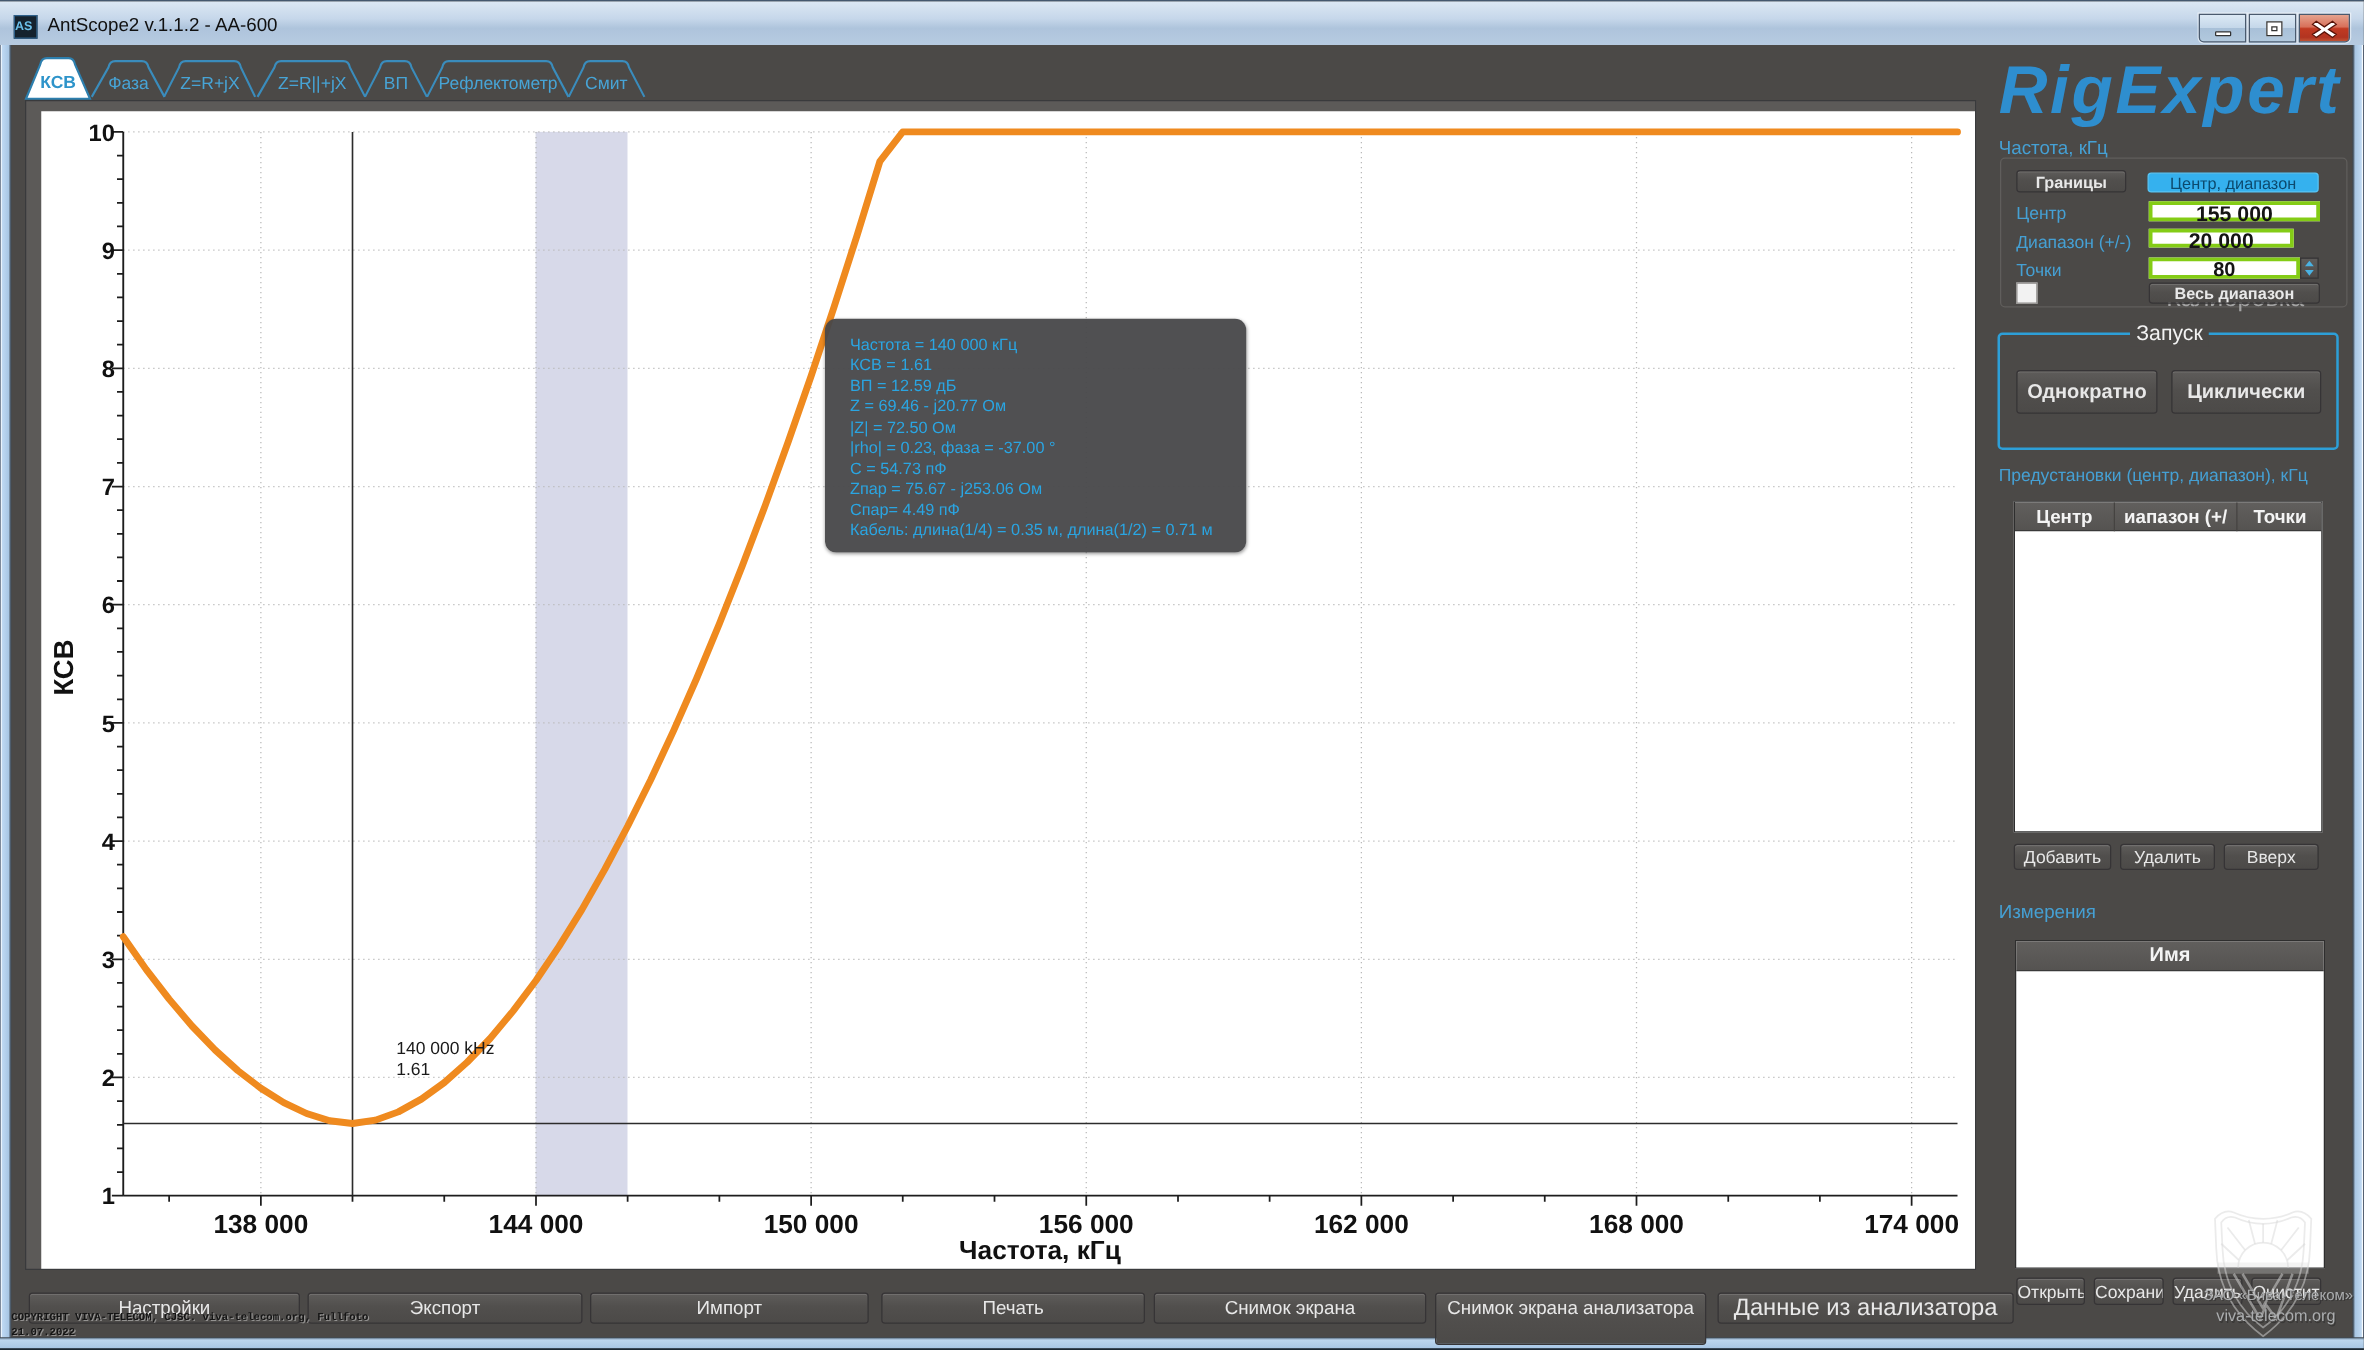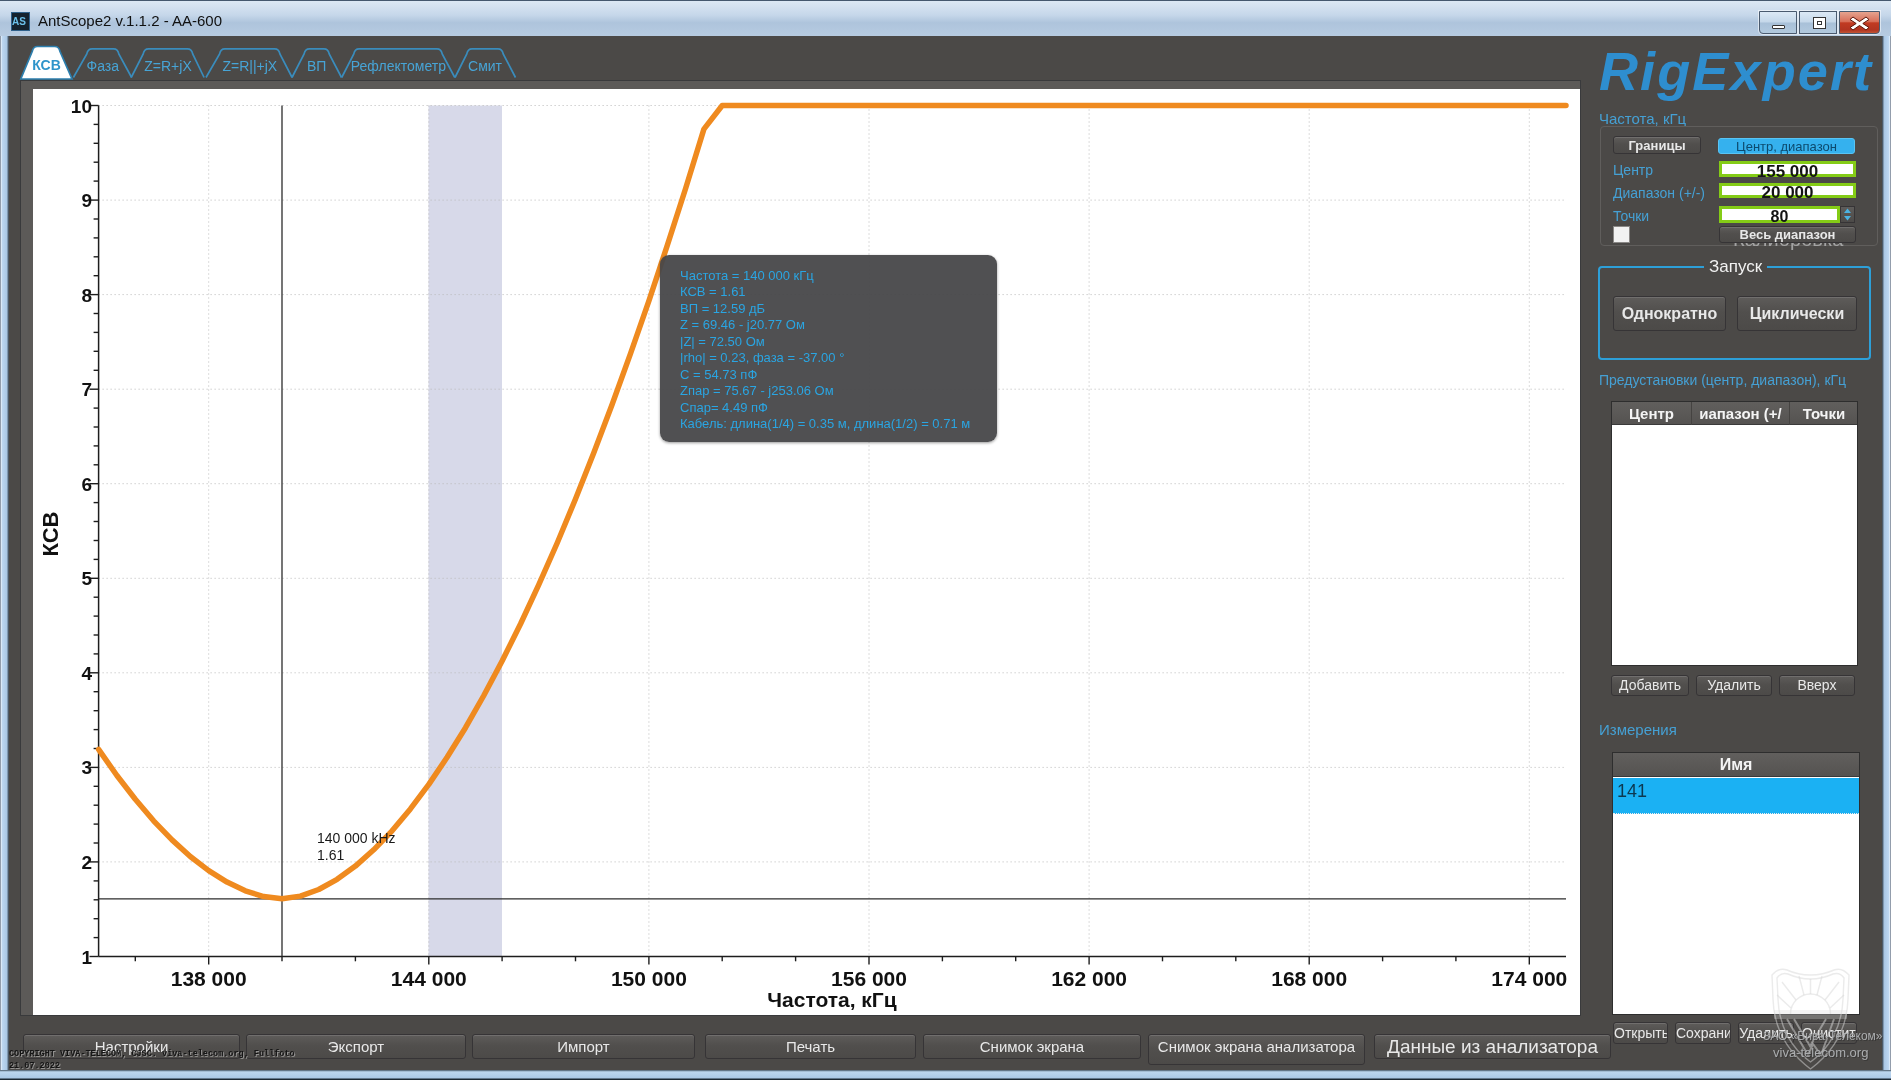--- a/index.html
+++ b/index.html
@@ -191,21 +191,21 @@
 <text x="2" y="50" font-size="54" font-style="italic" font-weight="bold" fill="#2e8ecf" textLength="272">RigExpert</text>
 </svg>
 <div class="abs rlab" style="left:1599px;top:110px;font-size:15px;font-weight:400">Частота, кГц</div>
 
 <div class="abs gb1"></div>
 <div class="btn" style="left:1613px;top:136px;width:88px;height:18px;font-size:13px;line-height:17px;font-weight:600">Границы</div>
 <div class="abs" style="left:1718px;top:138px;width:137px;height:16px;background:#35b1ee;border:1px solid #58c4f4;border-radius:3px;color:#0c4a6e;font-size:13px;text-align:center;line-height:15px">Центр, диапазон</div>
 <div class="abs rlab" style="left:1613px;top:162px;font-size:14px;font-weight:400">Центр</div>
 <div class="inp" style="left:1719px;top:161px;width:137px;height:16px;font-size:17px;line-height:15px">155 000</div>
 <div class="abs rlab" style="left:1613px;top:185px;font-size:14px;font-weight:400">Диапазон (+/-)</div>
-<div class="inp" style="left:1719px;top:183px;width:137px;height:15px;font-size:17px;line-height:14px">20 000</div>
+<div class="inp" style="left:1719px;top:183px;width:116px;height:15px;font-size:17px;line-height:14px">20 000</div>
 <div class="abs rlab" style="left:1613px;top:208px;font-size:14px;font-weight:400">Точки</div>
 <div class="inp" style="left:1719px;top:206px;width:121px;height:17px;font-size:16px;line-height:16px">80</div>
 <div class="abs" style="left:1840px;top:206px;width:15px;height:17px;background:linear-gradient(#5e5c5a,#4c4a48);border:1px solid #363436">
 <svg width="13" height="15">
       <path d="M6.5,1.5 L10,6 L3,6 Z" fill="#4ab2e2"></path>
       <path d="M6.5,13.5 L10,9 L3,9 Z" fill="#4ab2e2"></path>
     </svg></div>
 <div class="abs" style="left:1613px;top:226px;width:17px;height:17px;background:#f2f2f2;border:1px solid #8a8886"></div>
 <div class="abs" style="left:1733px;top:228px;font-size:20px;color:#a3a3a3">Калибровка</div>
 <div class="btn" style="left:1719px;top:226px;width:137px;height:17px;font-size:13px;line-height:15px;font-weight:700">Весь диапазон</div>
@@ -223,33 +223,32 @@
 <span style="position:absolute;left:179px;width:66px;text-align:center;line-height:23px">Точки</span>
 </div>
   </div>
 <div class="btn" style="left:1611px;top:675px;width:78px;height:21px;font-size:14px;line-height:19px">Добавить</div>
 <div class="btn" style="left:1696px;top:675px;width:76px;height:21px;font-size:14px;line-height:19px">Удалить</div>
 <div class="btn" style="left:1779px;top:675px;width:76px;height:21px;font-size:14px;line-height:19px">Вверх</div>
 <div class="abs rlab" style="left:1599px;top:721px;font-size:15px;font-weight:400">Измерения</div>
 
 <div class="abs" style="left:1612px;top:752px;width:248px;height:263px;border:1px solid #2e2e2e;background:#fff">
 <div style="position:absolute;left:0;top:0;width:246px;height:24px;background:linear-gradient(#615f5d,#555351);border-bottom:1px solid #3a3a3a;color:#f4f4f4;font-size:16px;font-weight:600;text-align:center;line-height:24px">Имя</div>
-<div style="position:absolute;left:0;top:25px;width:246px;height:36px;background:#1bb1f3;border-bottom:1px dotted #eee;color:#0c3850;font-size:18px;line-height:26px;padding-left:4px">141</div>
 </div>
 <div class="btn" style="left:1613px;top:1022px;width:55px;height:22px;font-size:14px;line-height:20px;overflow:hidden;white-space:nowrap">Открыть</div>
 <div class="btn" style="left:1675px;top:1022px;width:56px;height:22px;font-size:14px;line-height:20px;overflow:hidden;white-space:nowrap">Сохранить</div>
 <div class="btn" style="left:1738px;top:1022px;width:56px;height:22px;font-size:14px;line-height:20px;overflow:hidden;white-space:nowrap">Удалить</div>
 <div class="btn" style="left:1801px;top:1022px;width:56px;height:22px;font-size:14px;line-height:20px;overflow:hidden;white-space:nowrap">Очистить</div>
 
 <div class="btn" style="left:23px;top:1034px;width:217px;height:25px;font-size:15px;line-height:23px">Настройки</div>
 <div class="btn" style="left:246px;top:1034px;width:220px;height:25px;font-size:15px;line-height:23px">Экспорт</div>
 <div class="btn" style="left:472px;top:1034px;width:223px;height:25px;font-size:15px;line-height:23px">Импорт</div>
 <div class="btn" style="left:705px;top:1034px;width:211px;height:25px;font-size:15px;line-height:23px">Печать</div>
 <div class="btn" style="left:923px;top:1034px;width:218px;height:25px;font-size:15px;line-height:23px">Снимок экрана</div>
-<div class="btn" style="left:1148px;top:1034px;width:217px;height:31px;font-size:15px;line-height:23px">Снимок экрана анализатора</div>
+<div class="btn" style="left:1148px;top:1034px;width:217px;height:42px;font-size:15px;line-height:23px">Снимок экрана анализатора</div>
 <div class="btn" style="left:1374px;top:1034px;width:237px;height:25px;font-size:19px;line-height:23px">Данные из анализатора</div>
 <div class="abs copyr" style="left:9px;top:1049px">COPYRIGHT VIVA-TELECOM, CJSC. viva-telecom.org, Fullfoto</div>
 <div class="abs copyr" style="left:9px;top:1061px">21.07.2022</div>
 
 <svg class="abs" style="left:1768px;top:963px" width="86" height="116">
 <g fill="none" stroke="rgba(216,216,216,.5)" stroke-width="1.4">
 <path d="M4,12 Q11,4 19,7 Q30,12 42.5,12 Q55,12 66,7 Q74,4 81,12 L80,36 C79,67 64,90 42.5,106 C21,90 6,67 5,36 Z"></path>
 <path d="M9,15 Q13,9 20,11 Q31,16 42.5,16 Q54,16 65,11 Q72,9 76,15 L75,36 C74,64 61,86 42.5,99 C24,86 11,64 10,36 Z"></path>
 <path d="M42.5,31 A20,20 0 0 0 22.5,51 M42.5,31 A20,20 0 0 1 62.5,51"></path>
 <path d="M36,32 L31,13 M49,32 L54,13 M28,37 L14,19 M57,37 L71,19 M23,45 L9,32 M62,45 L76,32"></path>

